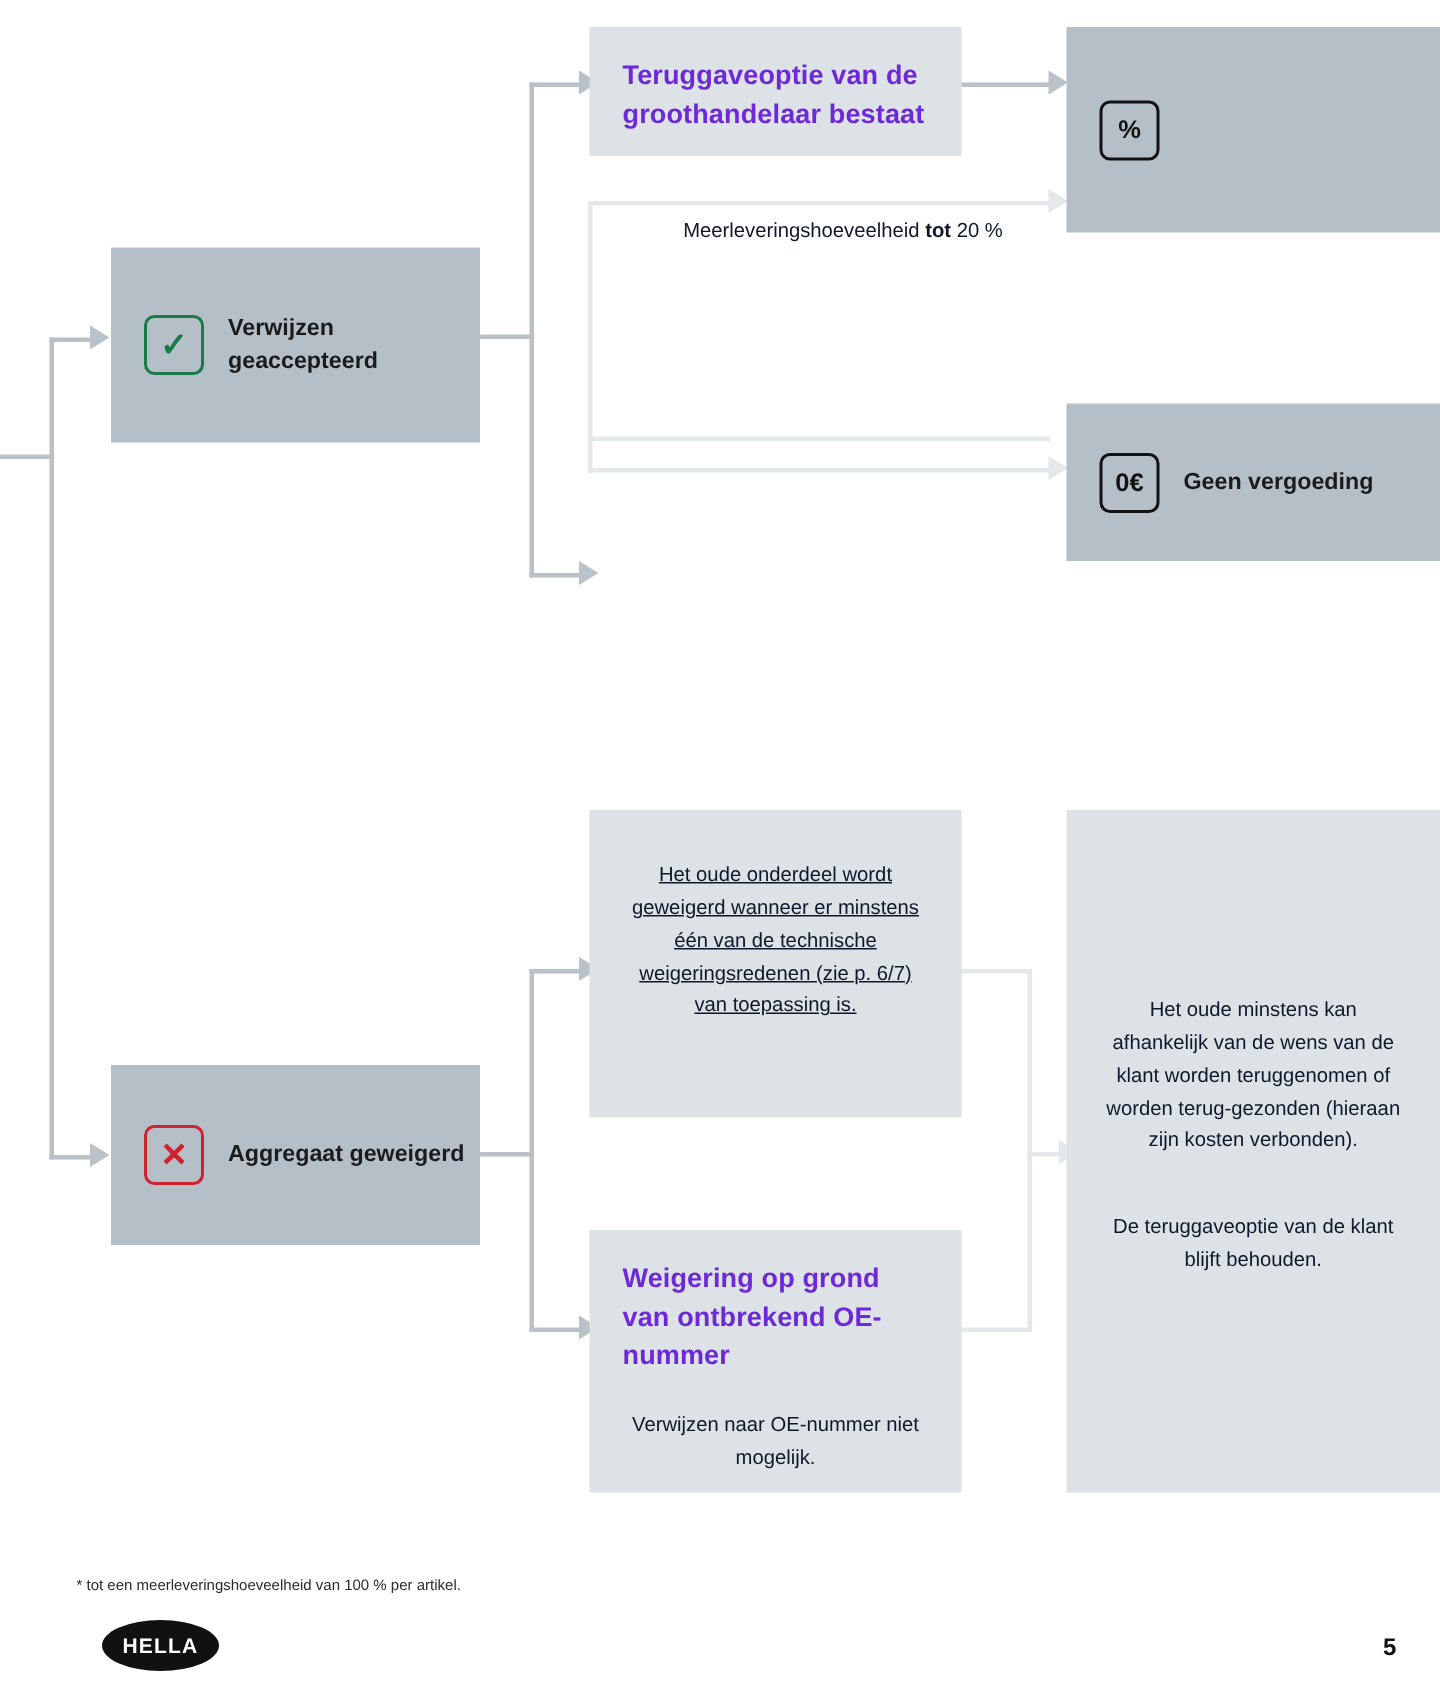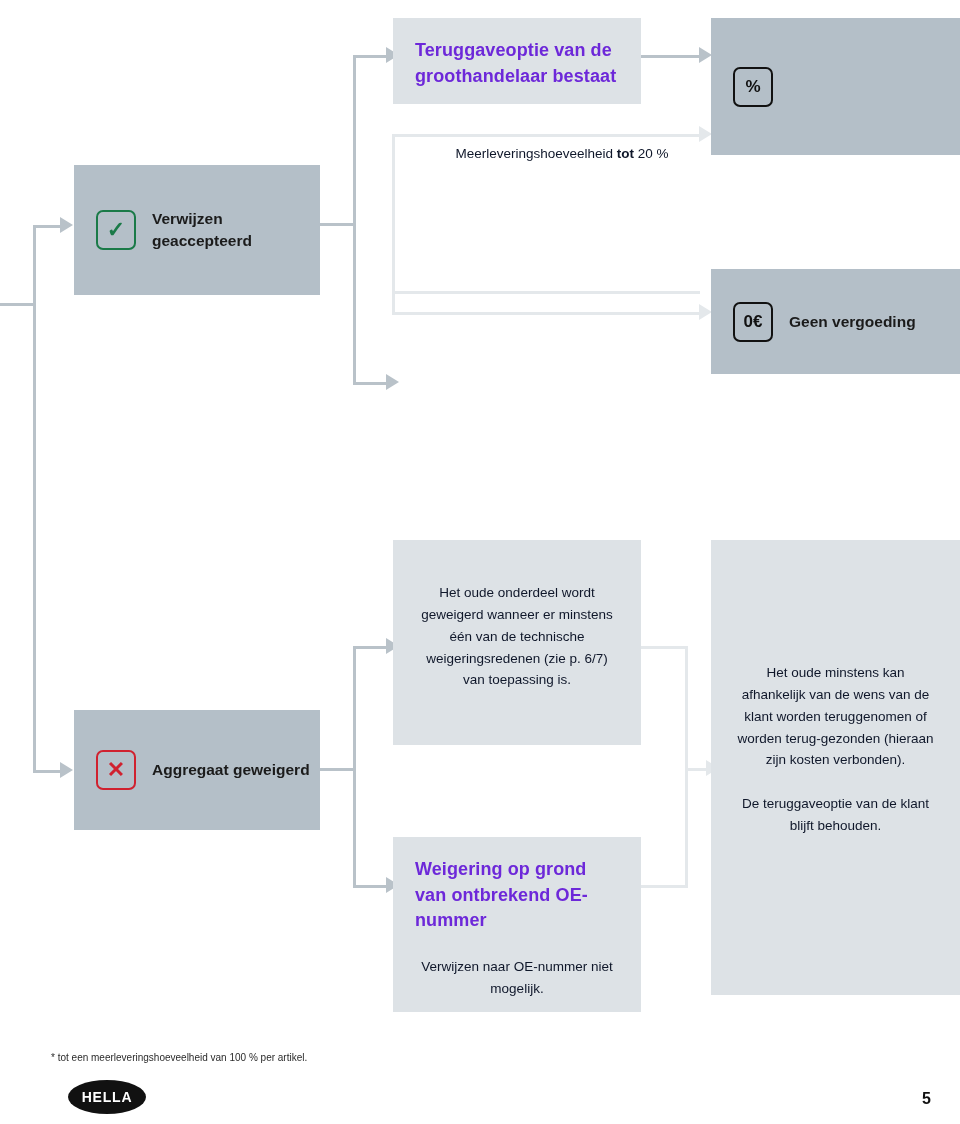--- a/index.html
+++ b/index.html
@@ -145,40 +145,40 @@
     <div class="status">
       <div class="icon-sq">
         <span class="glyph">0€</span>
       </div>
       <div class="status-label">Geen vergoeding</div>
     </div>
   </div>
 
 
   <div class="box box-light pad" style="left:393px; top:540px; width:248px; height:205px;">
-    <div class="box-body" style="margin-top:22px;">Het oude onderdeel wordt geweigerd wanneer er minstens één van de technische weigeringsredenen (zie p. 6/7) van toepassing is.</div>
+    <div class="box-body" style="margin-top:12px;text-decoration:underline;">Het oude onderdeel wordt geweigerd wanneer er minstens één van de technische weigeringsredenen (zie p. 6/7) van toepassing is.</div>
   </div>
 
   <div class="box box-dark" style="left:74px; top:710px; width:246px; height:120px;">
     <div class="status">
       <div class="icon-sq red">
         <span class="glyph" style="color:#d0212f;font-size:22px;">✕</span>
       </div>
       <div class="status-label">Aggregaat geweigerd</div>
     </div>
   </div>
 
-  <div class="box box-light pad" style="left:393px; top:820px; width:248px; height:175px;margin-top:17px;">
+  <div class="box box-light pad" style="left:393px; top:820px; width:248px; height:175px;">
     <div class="box-title">Weigering op grond van ontbrekend OE-nummer</div>
     <div class="box-body" style="margin-top:22px;">Verwijzen naar OE-nummer niet mogelijk.</div>
   </div>
 
   <div class="box box-light" style="left:711px; top:540px; width:249px; height:455px; padding:100px 24px 0 24px;">
     <div class="box-body" style="margin-top:22px;">Het oude minstens kan afhankelijk van de wens van de klant worden teruggenomen of worden terug-gezonden (hieraan zijn kosten verbonden).</div>
-    <div class="box-body" style="margin-top:22px;">De teruggaveoptie van de klant blijft behouden.</div>
+    <div class="box-body" style="margin-top:36px;">De teruggaveoptie van de klant blijft behouden.</div>
   </div>
 
   <div class="footnote" style="left:51px; top:1052px;">* tot een meerleveringshoeveelheid van 100 % per artikel.</div>
 
   <div class="logo" style="left:68px; top:1080px;">
     <span>HELLA</span>
   </div>
 
   <div class="pageno" style="left:922px; top:1090px;">5</div>
 

